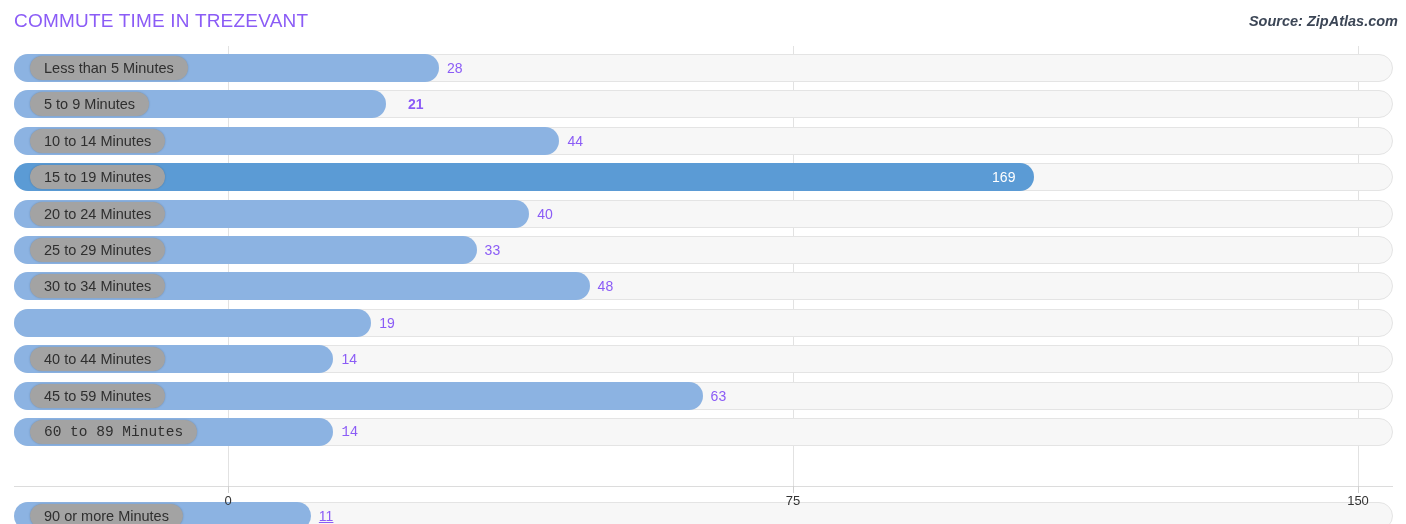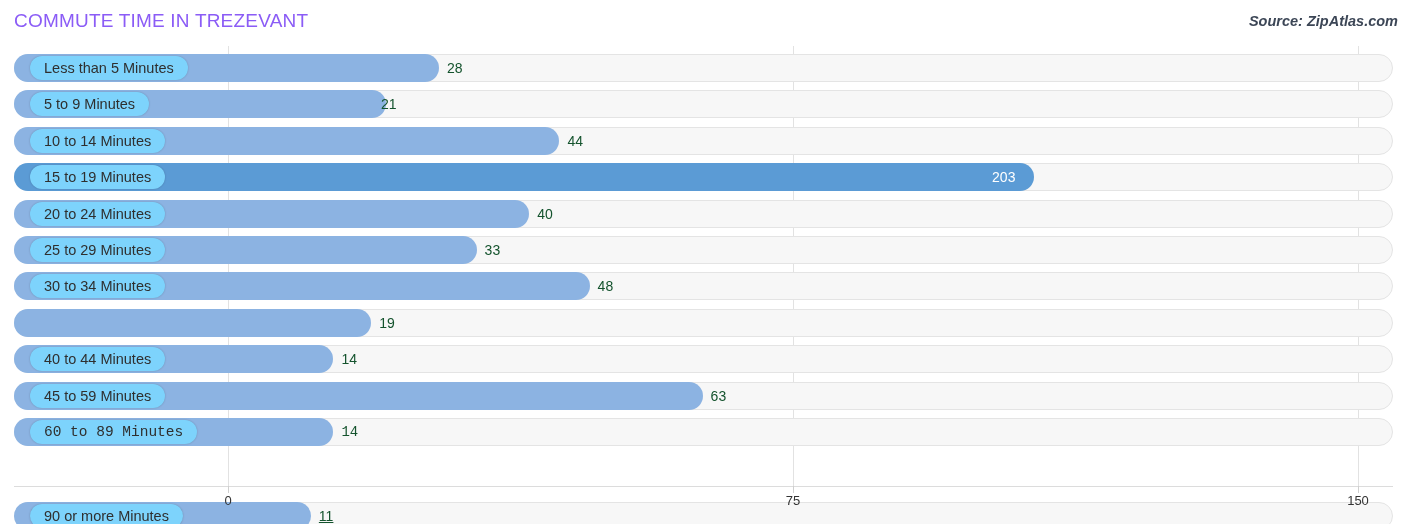--- a/index.html
+++ b/index.html
@@ -103,34 +103,34 @@
   .bar.is-max {
     background: #5b9bd5;
   }
   .label-pill {
     position: absolute;
     left: 16px;
     top: 2px;
     height: 24px;
     line-height: 24px;
     padding: 0 14px;
-    background: #7dd3fc;
+    background: #a3a3a3;
     border-radius: 12px;
     font-size: 14.5px;
     color: #2f2f2f;
     white-space: nowrap;
     box-shadow: 0 0 2px rgba(0,0,0,0.22);
   }
   .value-out {
     position: absolute;
     top: 0;
     height: 28px;
     line-height: 28px;
     font-size: 14px;
-    color: #14532d;
+    color: #8b5cf6;
     white-space: nowrap;
   }
   .value-in {
     position: absolute;
     top: 0;
     height: 28px;
     line-height: 28px;
     font-size: 14px;
     color: #ffffff;
     white-space: nowrap;
@@ -187,33 +187,33 @@
         <div class="row" style="top: 8px;">
           <div class="track"></div>
           <div class="bar" style="width: 424.933px;"></div>
           <div class="label-pill">Less than 5 Minutes</div>
           <div class="value-out" style="left: 432.933px;">28</div>
         </div>
         <div class="row" style="top: 44.4px;">
           <div class="track"></div>
           <div class="bar" style="width: 372.2px;"></div>
           <div class="label-pill">5 to 9 Minutes</div>
-          <div class="value-out" style="left: 367px;">21</div>
+          <div class="value-out" style="left: 394px; font-weight: bold;">21</div>
         </div>
         <div class="row" style="top: 80.8px;">
           <div class="track"></div>
           <div class="bar" style="width: 545.467px;"></div>
           <div class="label-pill">10 to 14 Minutes</div>
           <div class="value-out" style="left: 553.467px;">44</div>
         </div>
         <div class="row" style="top: 117.2px;">
           <div class="track"></div>
           <div class="bar is-max" style="width: 1020.07px;"></div>
           <div class="label-pill">15 to 19 Minutes</div>
-          <div class="value-in" style="left: 978.067px;">203</div>
+          <div class="value-in" style="left: 978.067px;">169</div>
         </div>
         <div class="row" style="top: 153.6px;">
           <div class="track"></div>
           <div class="bar" style="width: 515.333px;"></div>
           <div class="label-pill">20 to 24 Minutes</div>
           <div class="value-out" style="left: 523.333px;">40</div>
         </div>
         <div class="row" style="top: 190px;">
           <div class="track"></div>
           <div class="bar" style="width: 462.6px;"></div>

